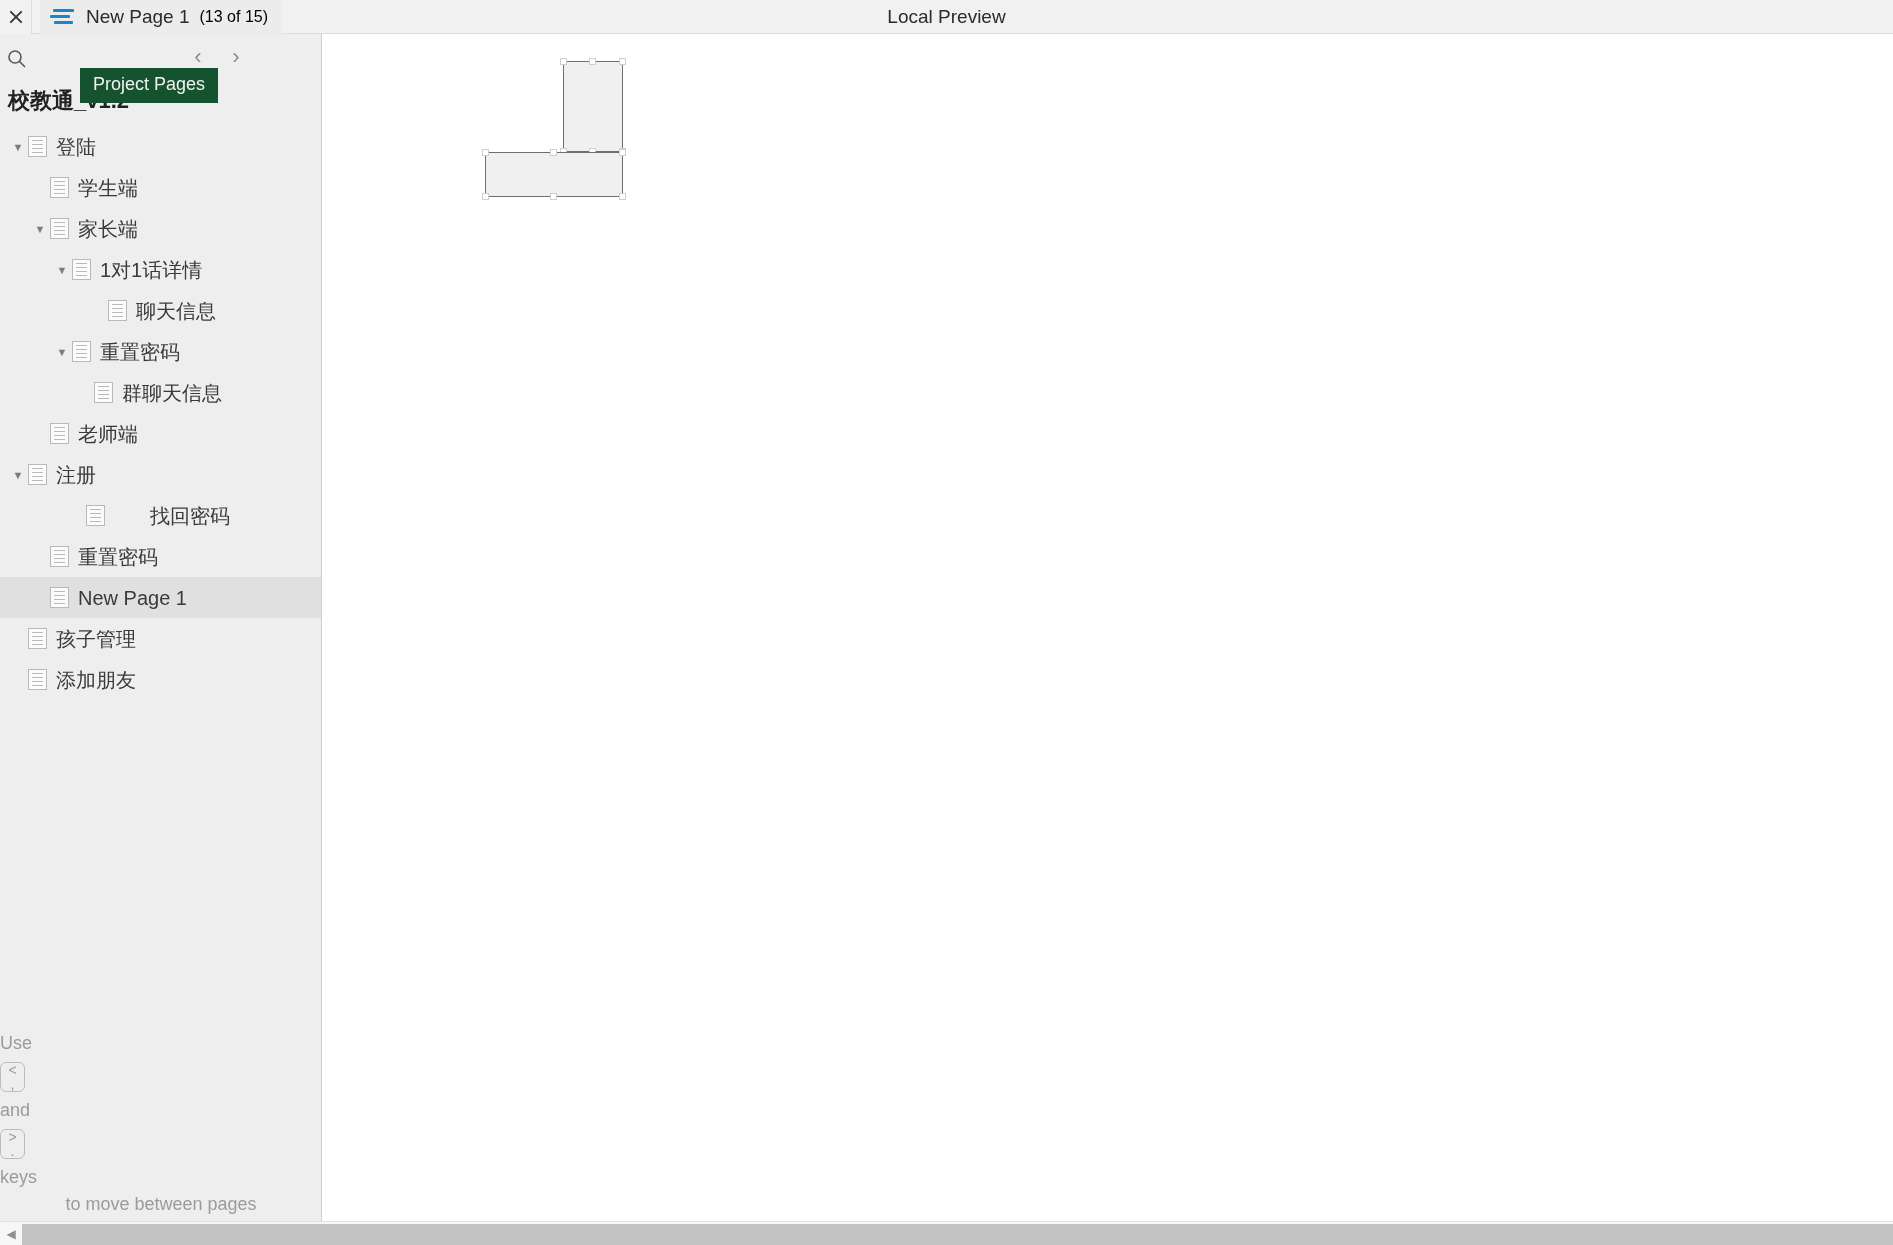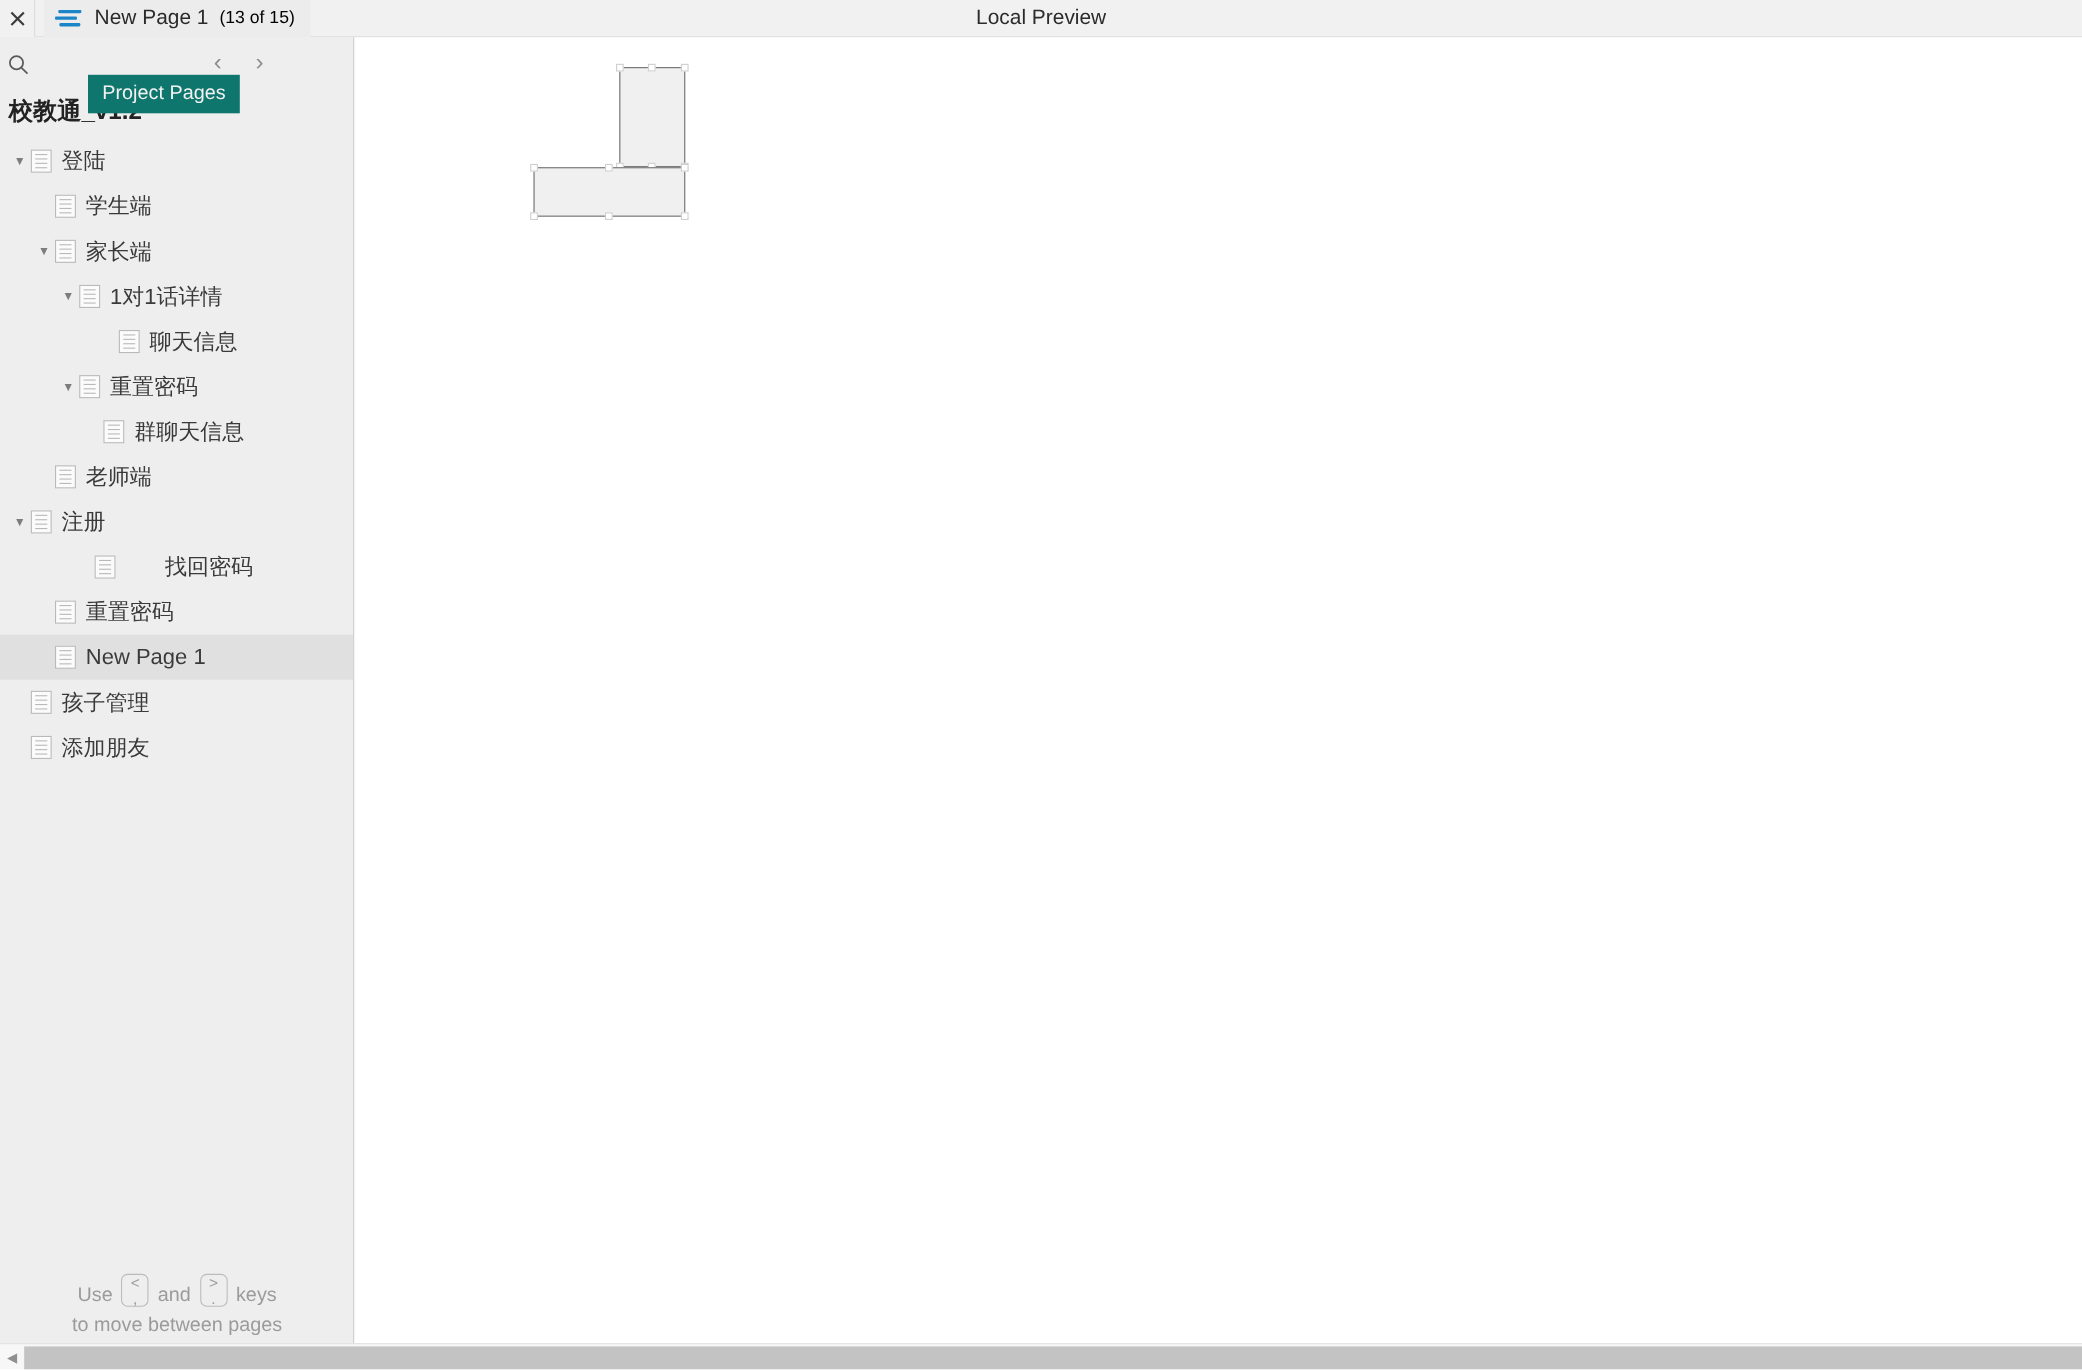--- a/index.html
+++ b/index.html
@@ -78,21 +78,21 @@
     position: absolute; right: 74px; top: 10px;
     display: flex; align-items: center; gap: 14px;
   }
   .arrow-btn {
     width: 24px; height: 26px; display: flex; align-items: center; justify-content: center;
     color: #8c8c8c; font-size: 22px; line-height: 1;
   }
 
   .tooltip {
     position: absolute; left: 80px; top: 34px;
-    background: #0f766e; color: #f2f2f2;
+    background: #14532d; color: #f2f2f2;
     font-size: 18px; padding: 6px 13px 8px 13px;
     white-space: nowrap; z-index: 50;
   }
 
   .project-title {
     padding: 6px 0 10px 8px;
     font-size: 22px; font-weight: bold; color: #222222;
   }
 
   .tree { width: 322px; }
@@ -126,22 +126,23 @@
   }
 
   .tree-label { line-height: 1; }
 
   
   .key-hint {
     position: absolute; left: 0; bottom: 6px; width: 322px;
     text-align: center; color: #9b9b9b; font-size: 18px;
   }
   .key-hint .line1 {
-    display: flex; align-items: flex-end; justify-content: center; gap: 8px;
+    display: flex; align-items: flex-start; justify-content: center; gap: 8px;
     margin-bottom: 6px;
+    flex-direction: column;
   }
   .keycap {
     display: inline-flex; flex-direction: column; align-items: center; justify-content: center;
     width: 25px; height: 30px;
     border: 1px solid #bcbcbc; border-radius: 6px;
     line-height: 1; font-size: 13px; color: #9b9b9b;
     background: #eeeeee;
   }
   .keycap b { font-weight: normal; font-size: 14px; display: block; }
   .keycap s { text-decoration: none; font-size: 14px; display: block; }

